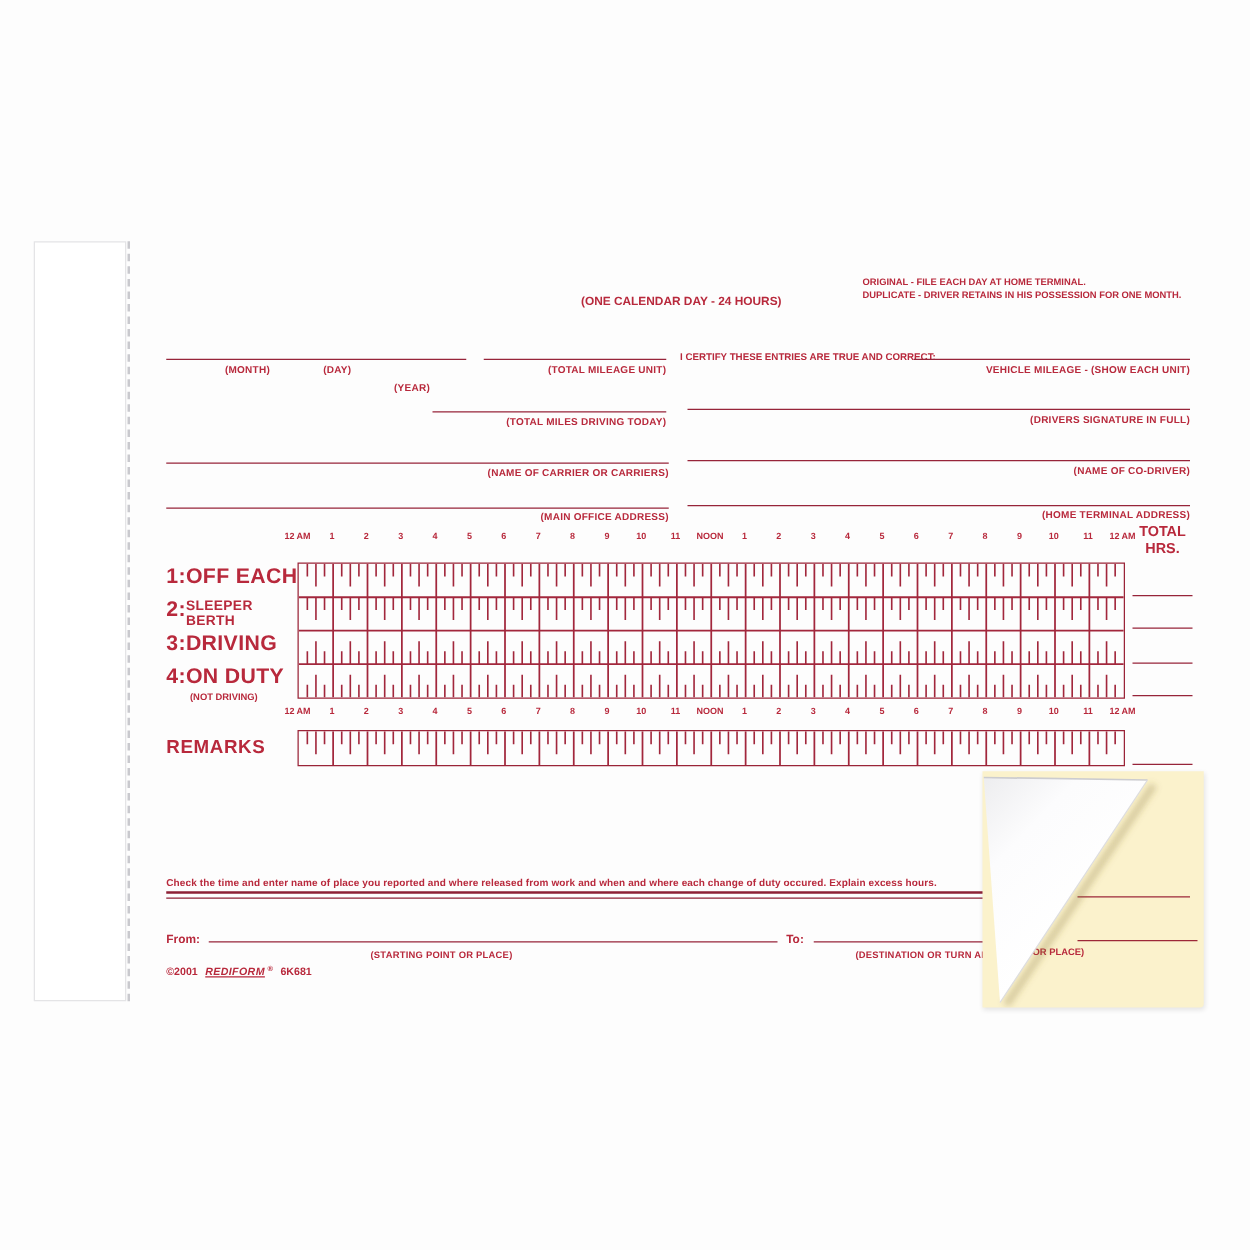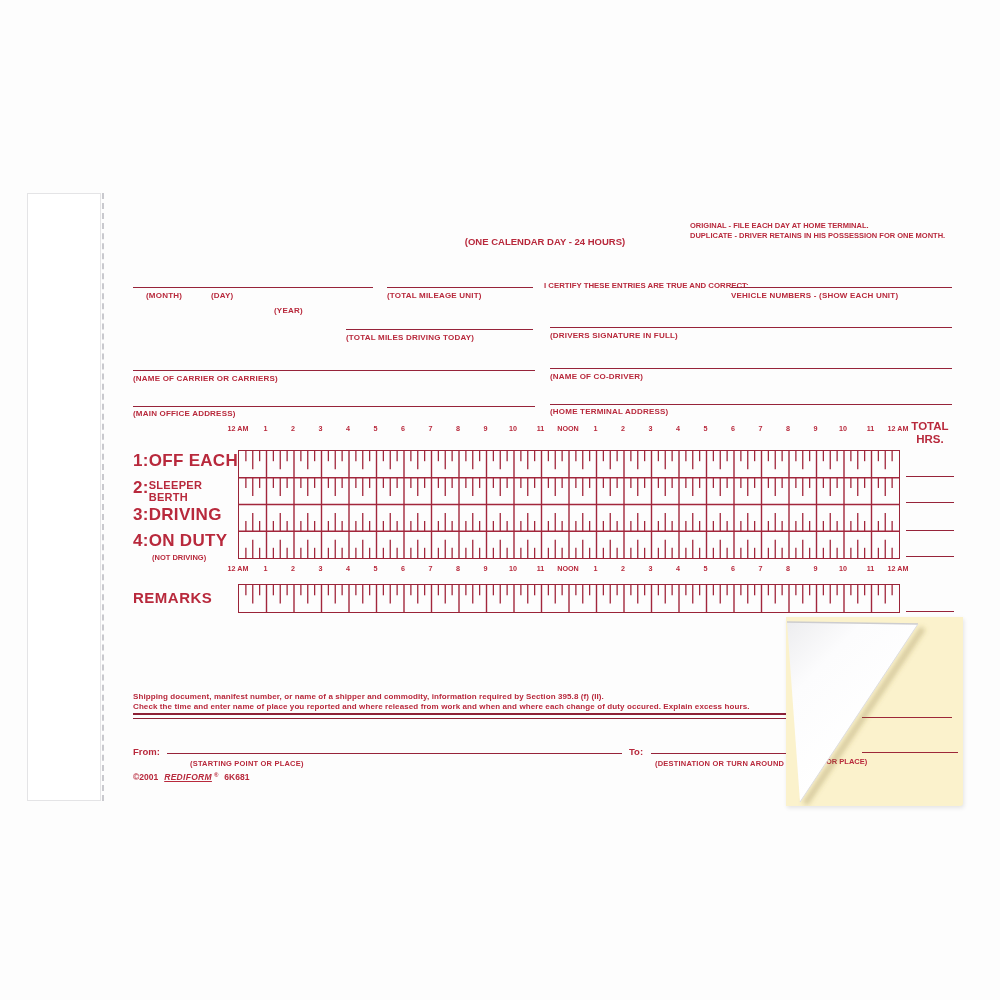--- a/index.html
+++ b/index.html
@@ -7,21 +7,21 @@
     position:relative;width:1000px;height:1000px;background:#fdfdfd;overflow:hidden;
     font-family:"Liberation Sans", sans-serif;
     --red:#b8293c; --line:#97243a; --title:#c42a3c;
   }
   
   #stub{position:absolute;left:27px;top:193px;width:74px;height:608px;background:#ffffff;border:1px solid #e4e4e6;box-sizing:border-box;}
   #perf{position:absolute;left:102px;top:193px;height:608px;width:0;border-left:2px dashed #c9c9ce;}
   
   .fline{position:absolute;height:0;border-bottom:1.3px solid var(--line);}
   
-  .flabel{position:absolute;font-size:8px;font-weight:bold;color:var(--red);letter-spacing:.2px;text-align:left;white-space:nowrap;line-height:9px;}
+  .flabel{position:absolute;font-size:8px;font-weight:bold;color:var(--red);letter-spacing:.2px;text-align:right;white-space:nowrap;line-height:9px;}
   .title{position:absolute;left:405px;top:213px;width:280px;text-align:center;font-size:19px;font-weight:bold;color:var(--title);letter-spacing:.4px;white-space:nowrap;}
   .subtitle{position:absolute;left:405px;top:236px;width:280px;text-align:center;font-size:9.5px;font-weight:bold;color:var(--red);white-space:nowrap;}
   .note{position:absolute;left:690px;font-size:7.5px;font-weight:bold;color:var(--red);white-space:nowrap;line-height:9px;}
   .certify{position:absolute;left:544px;top:281px;font-size:7.8px;font-weight:bold;color:var(--red);white-space:nowrap;}
   
   .hour-scale{position:absolute;left:238px;width:660px;height:11px;}
   .hour-label{position:absolute;top:0;transform:translateX(-50%);font-size:7.2px;font-weight:bold;color:var(--red);white-space:nowrap;}
   .total-hrs{position:absolute;left:903px;top:420px;width:54px;text-align:center;font-size:11.5px;font-weight:bold;color:var(--red);line-height:13px;white-space:nowrap;}
   
   .gridsvg{position:absolute;border:1.5px solid #9a2438;box-sizing:content-box;}
@@ -61,21 +61,21 @@
   <div class="note" style="top:231px;">DUPLICATE - DRIVER RETAINS IN HIS POSSESSION FOR ONE MONTH.</div>
 
   <div class="fline" style="left:133px;top:287px;width:240px;"></div>
   <div class="flabel" style="left:146px;top:291px;width:70px;">(MONTH)</div>
   <div class="flabel" style="left:211px;top:291px;width:70px;">(DAY)</div>
   <div class="flabel" style="left:274px;top:306px;width:70px;">(YEAR)</div>
   <div class="fline" style="left:387px;top:287px;width:146px;"></div>
   <div class="flabel" style="left:387px;top:291px;width:146px;">(TOTAL MILEAGE UNIT)</div>
   <div class="certify">I CERTIFY THESE ENTRIES ARE TRUE AND CORRECT:</div>
   <div class="fline" style="left:731px;top:287px;width:221px;"></div>
-  <div class="flabel" style="left:731px;top:291px;width:221px;">VEHICLE NUMBERS - (SHOW EACH UNIT)</div>
+  <div class="flabel" style="left:731px;top:291px;width:221px;">VEHICLE MILEAGE - (SHOW EACH UNIT)</div>
 
   <div class="fline" style="left:346px;top:329px;width:187px;"></div>
   <div class="flabel" style="left:346px;top:333px;width:187px;">(TOTAL MILES DRIVING TODAY)</div>
   <div class="fline" style="left:550px;top:327px;width:402px;"></div>
   <div class="flabel" style="left:550px;top:331px;width:402px;">(DRIVERS SIGNATURE IN FULL)</div>
 
   <div class="fline" style="left:133px;top:370px;width:402px;"></div>
   <div class="flabel" style="left:133px;top:374px;width:402px;">(NAME OF CARRIER OR CARRIERS)</div>
   <div class="fline" style="left:550px;top:368px;width:402px;"></div>
   <div class="flabel" style="left:550px;top:372px;width:402px;">(NAME OF CO-DRIVER)</div>
@@ -578,21 +578,20 @@
       <line x1="646.25" y1="0" x2="646.25" y2="18.4"></line>
       <line x1="653.13" y1="0" x2="653.13" y2="10.3"></line>
     </svg>
 
   <div class="thr-line" style="top:476px;"></div>
   <div class="thr-line" style="top:502px;"></div>
   <div class="thr-line" style="top:530px;"></div>
   <div class="thr-line" style="top:556px;"></div>
   <div class="thr-line" style="top:611px;"></div>
 
-  <div class="ship" style="top:692px;">Shipping document, manifest number, or name of a shipper and commodity, information required by Section 395.8 (f) (II).</div>
   <div class="ship" style="top:702px;">Check the time and enter name of place you reported and where released from work and when and where each change of duty occured.  Explain excess hours.</div>
   <div id="dblline"></div>
 
   <div class="fromto" style="left:133px;top:746px;">From:</div>
   <div class="fline" style="left:167px;top:753px;width:455px;"></div>
   <div class="fromto" style="left:629px;top:746px;">To:</div>
   <div class="fline" style="left:651px;top:753px;width:301px;"></div>
   <div class="flabel" style="left:190px;top:759px;width:220px;font-size:7.5px;">(STARTING POINT OR PLACE)</div>
   <div class="flabel" style="left:655px;top:759px;width:230px;font-size:7.5px;">(DESTINATION OR TURN AROUND POINT OR PLACE)</div>
 

